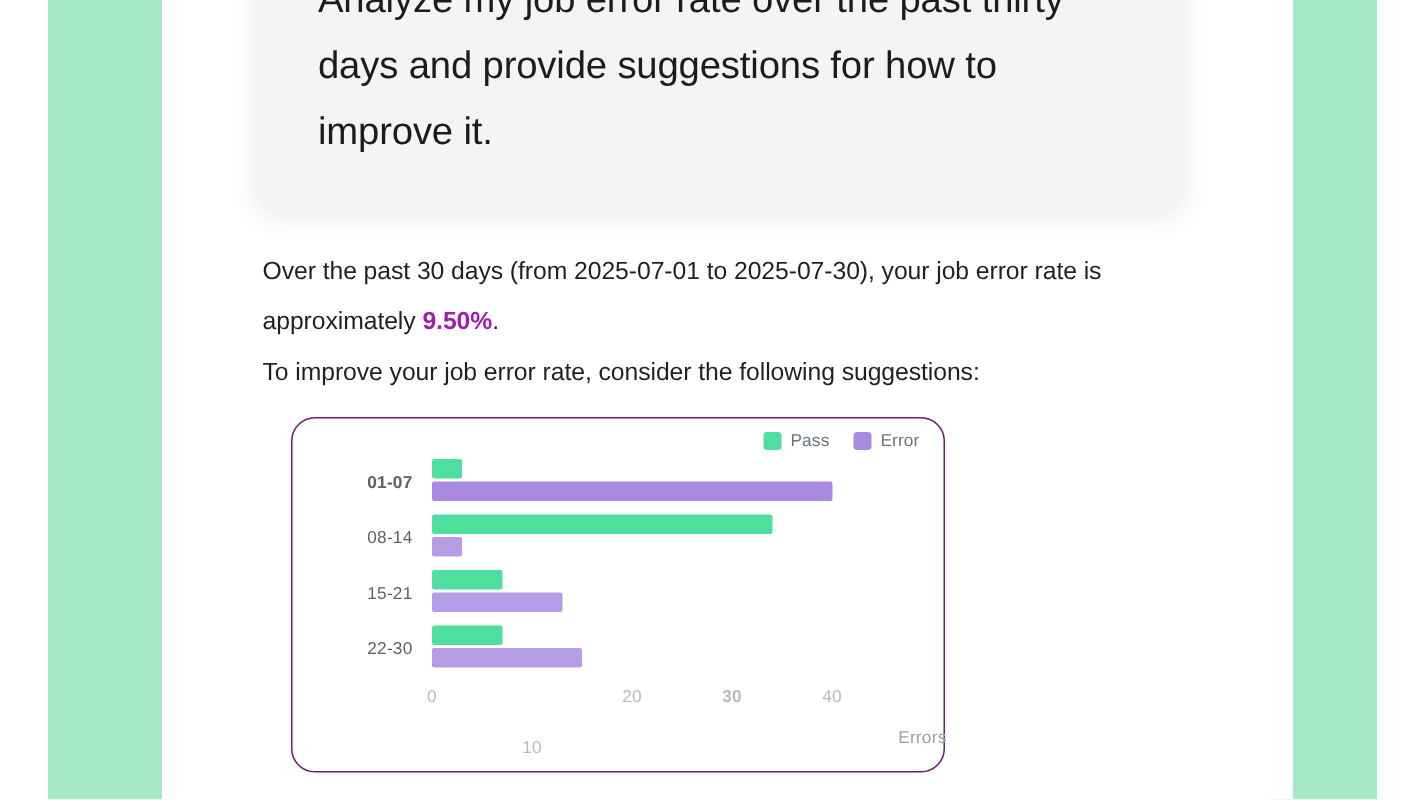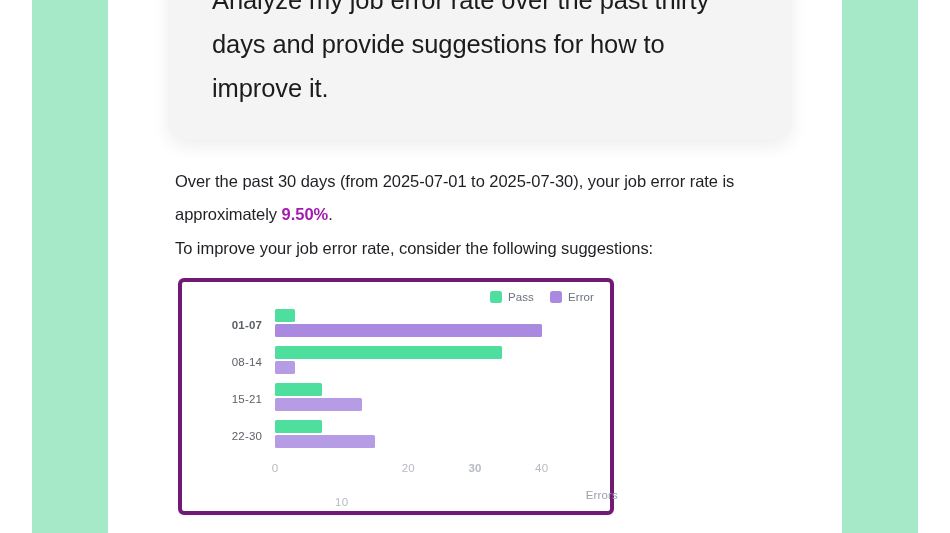--- a/index.html
+++ b/index.html
@@ -34,20 +34,21 @@
   .band-right { left: 842px; width: 76px; }
 
   
   .content-column {
     position: absolute;
     left: 108px;
     top: 0;
     width: 734px;
     height: 533px;
     background: #ffffff;
+    padding-left: 20px;
   }
 
   
   .prompt-bubble {
     position: absolute;
     left: 60px;              
     top: -48px;
     width: 624px;            
     box-sizing: border-box;
     padding: 26px 34px 30px 44px;
@@ -77,28 +78,28 @@
     line-height: 33px;
     color: #1f2024;
     letter-spacing: -0.05px;
   }
   .answer p + p { margin-top: 1px; }
   .answer b { font-weight: 700; color: #a21caf; }
 
   
   .chart-card {
     position: absolute;
-    left: 70px;              
+    left: 86px;              
     top: 278px;
     width: 436px;
     height: 237px;
     box-sizing: border-box;
     background: #ffffff;
-    border: 4px solid #701a75;
-    border-radius: 6px;
+    border: 1px solid #701a75;
+    border-radius: 16px;
     box-shadow: 0 1px 3px rgba(0,0,0,0.035);
   }
 
   .chart-legend {
     position: absolute;
     right: 16px;
     top: 9px;
     display: flex;
     align-items: center;
     gap: 16px;

